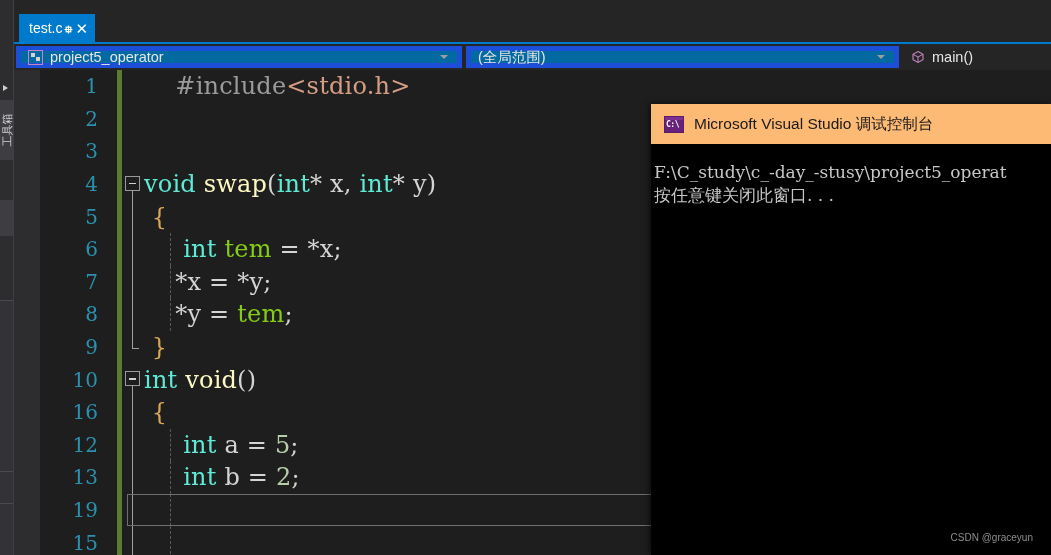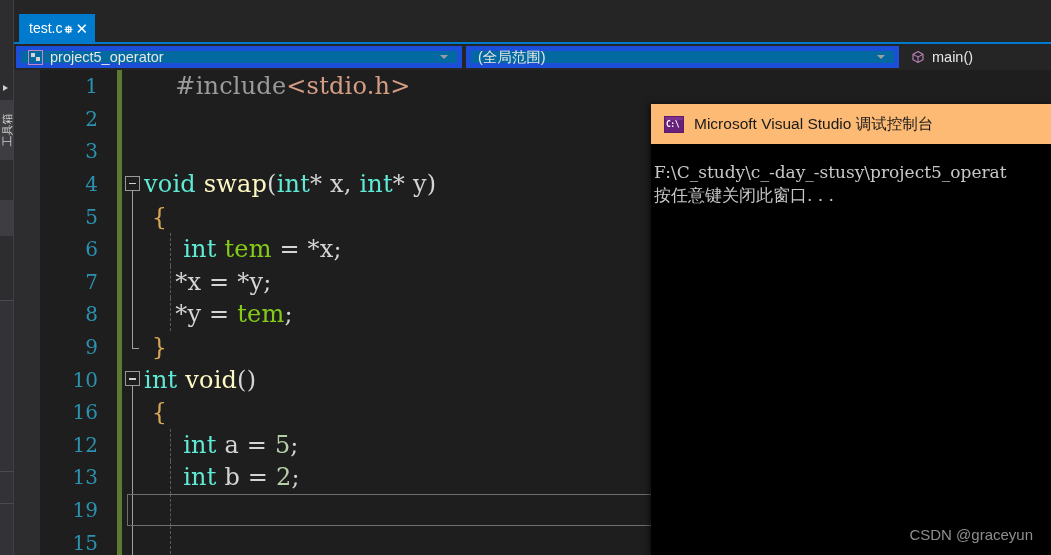--- a/index.html
+++ b/index.html
@@ -304,21 +304,21 @@
   .console-line {
     font-family: "DejaVu Serif", serif;
     font-size: 17px;
     color: #c8c8c8;
     white-space: pre;
     line-height: 1.38;
   }
   .watermark {
     position: absolute;
     right: 18px; bottom: 12px;
-    font-size: 15px;
+    font-size: 10px;
     color: #8e8e8e;
     font-family: "Liberation Sans", sans-serif;
   }
 
   
   .ls-sep {
     position: absolute; left: 0; width: 13px; height: 1px;
     background: #4a4a4f;
   }
 </style>

